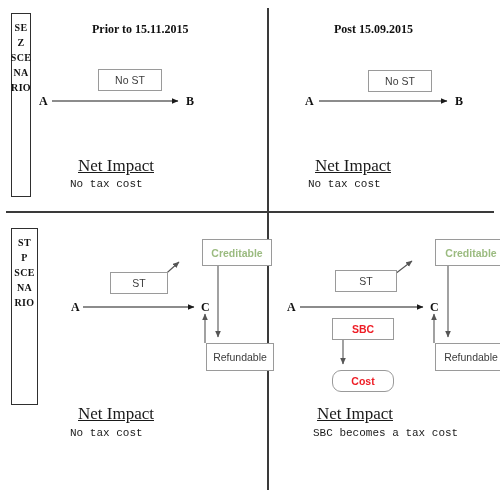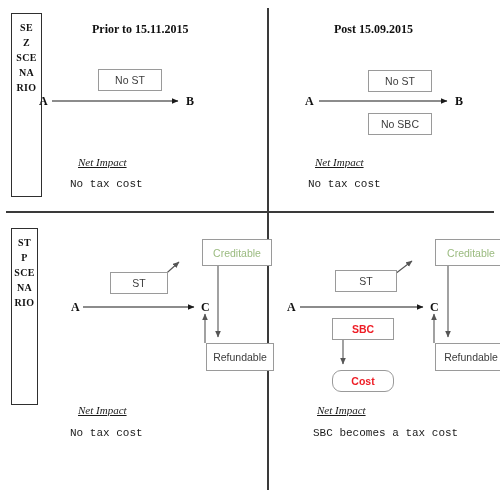--- a/index.html
+++ b/index.html
@@ -46,21 +46,21 @@
     font-family: "Liberation Serif", "DejaVu Serif", serif;
     font-weight: bold;
     font-size: 10px;
     color: #111111;
     letter-spacing: 0.3px;
     line-height: 15px;
     padding-top: 6px;
   }
   .side-box span { display: block; }
 
-  #side-box-sez { left: 11px; top: 13px; width: 31px; height: 184px; }
+  #side-box-sez { left: 11px; top: 13px; width: 20px; height: 184px; }
   #side-box-stp { left: 11px; top: 228px; width: 27px; height: 177px; }
 
   
   .quad-title {
     position: absolute;
     font-family: "Liberation Serif", "DejaVu Serif", serif;
     font-weight: bold;
     font-size: 12px;
     color: #111111;
     white-space: nowrap;
@@ -76,21 +76,21 @@
     background: #ffffff;
     display: flex;
     align-items: center;
     justify-content: center;
     font-family: "Liberation Sans", "DejaVu Sans", sans-serif;
     font-size: 10.5px;
     color: #3c3c3c;
     text-align: center;
     margin-left: 20px;
   }
-  .node.green { color: #9bbb80; }
+  .node.green { color: #9bbb80; font-weight: bold; }
   .node.red   { color: #ee1c25; font-weight: bold; }
 
   
   #tl-no-st { left: 78px; top: 69px; width: 64px; height: 22px; }
 
   
   #tr-no-st  { left: 348px; top: 70px; width: 64px; height: 22px; }
   #tr-no-sbc { left: 348px; top: 113px; width: 64px; height: 22px; }
 
   
@@ -119,25 +119,24 @@
   #tr-b { left: 455px; top: 94px; }
   #bl-a { left: 71px;  top: 300px; }
   #bl-c { left: 201px; top: 300px; }
   #br-a { left: 287px; top: 300px; }
   #br-c { left: 430px; top: 300px; }
 
   
   .net-label {
     position: absolute;
     font-family: "Liberation Serif", "DejaVu Serif", serif;
-    font-size: 11px;
+    font-size: 17px;
     color: #1a1a1a;
     text-decoration: underline;
     white-space: nowrap;
-    font-style: italic;
   }
   .net-value {
     position: absolute;
     font-family: Liberation Mono, monospace;
     font-size: 11px;
     color: #1a1a1a;
     white-space: nowrap;
   }
   #tl-net-label { left: 78px;  top: 156px; }
   #tl-net-value { left: 70px;  top: 178px; }
@@ -238,21 +237,20 @@
     </g>
   </svg>
 
   <div class="node" id="tl-no-st">No ST</div>
   <div class="endpoint" id="tl-a">A</div>
   <div class="endpoint" id="tl-b">B</div>
   <div class="net-label" id="tl-net-label">Net Impact</div>
   <div class="net-value" id="tl-net-value">No tax cost</div>
 
   <div class="node" id="tr-no-st">No ST</div>
-  <div class="node" id="tr-no-sbc">No SBC</div>
   <div class="endpoint" id="tr-a">A</div>
   <div class="endpoint" id="tr-b">B</div>
   <div class="net-label" id="tr-net-label">Net Impact</div>
   <div class="net-value" id="tr-net-value">No tax cost</div>
 
   <div class="node" id="bl-st">ST</div>
   <div class="node green" id="bl-creditable">Creditable</div>
   <div class="node" id="bl-refundable">Refundable</div>
   <div class="endpoint" id="bl-a">A</div>
   <div class="endpoint" id="bl-c">C</div>

